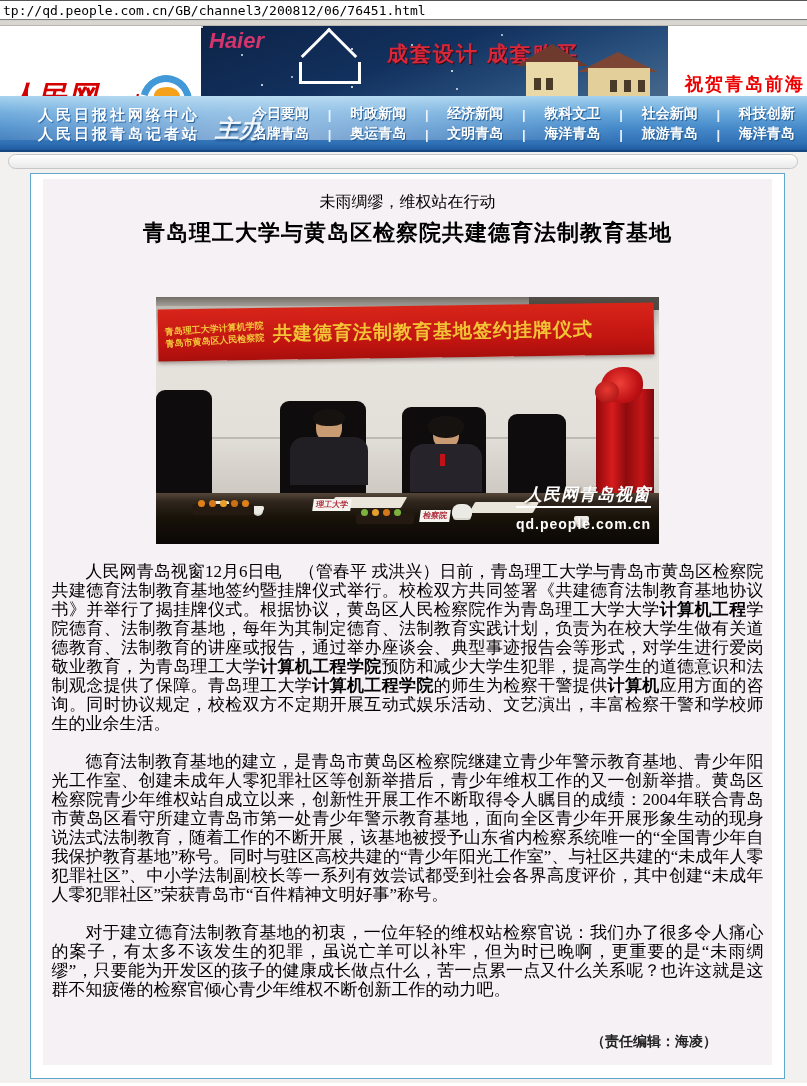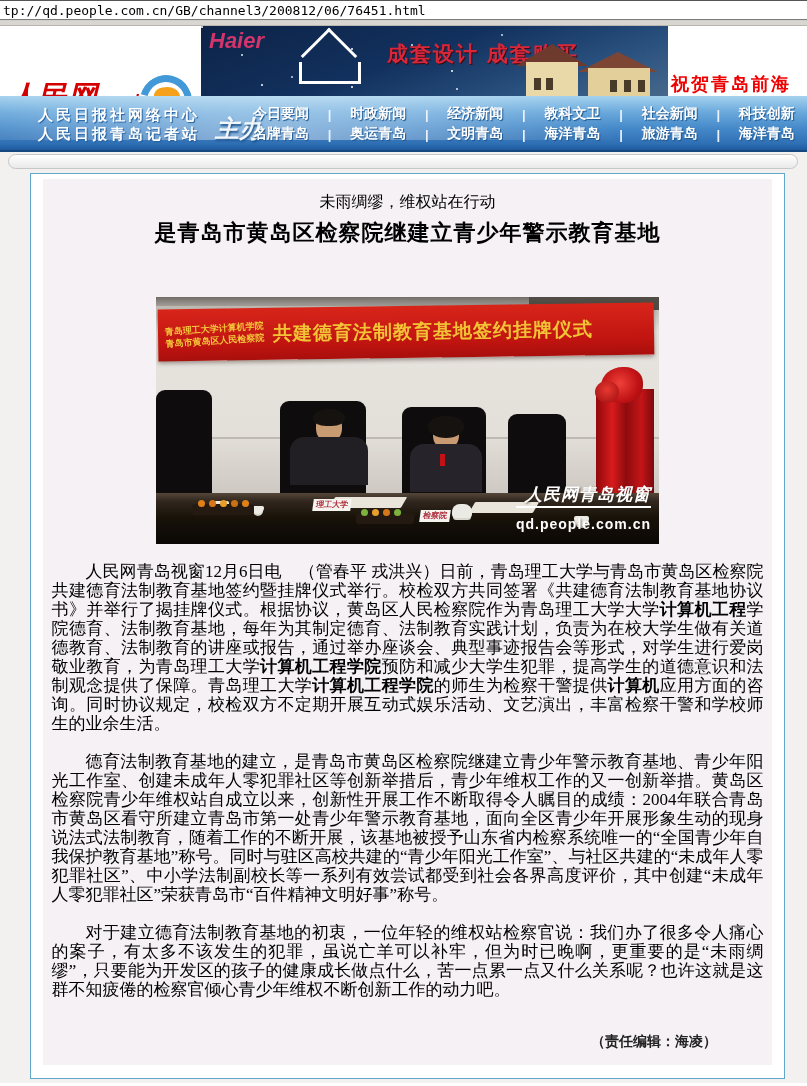--- a/index.html
+++ b/index.html
@@ -41,21 +41,21 @@
                text-shadow:1px 1px 0 #3a0a14; letter-spacing:2px; white-space:nowrap; }
   .house3d { position:absolute; right:10px; bottom:0; width:150px; height:58px; }
   .h3d-block1 { position:absolute; left:18px; bottom:0; width:52px; height:34px; background:#ead9a8; }
   .h3d-block2 { position:absolute; right:8px; bottom:0; width:62px; height:28px; background:#e3cf9a; }
   .h3d-roof1 { position:absolute; left:8px; bottom:30px; width:0; height:0;
                border-left:36px solid transparent; border-right:36px solid transparent; border-bottom:22px solid #6e3a2d; }
   .h3d-roof2 { position:absolute; right:0; bottom:24px; width:0; height:0;
                border-left:40px solid transparent; border-right:40px solid transparent; border-bottom:20px solid #7d4533; }
   .h3d-win { position:absolute; left:26px; bottom:6px; width:7px; height:12px; background:#4a3a28;
              box-shadow:12px 0 0 #4a3a28, 76px 2px 0 #4a3a28, 90px 2px 0 #4a3a28, 104px 2px 0 #4a3a28; }
-  .side-red { position:absolute; right:16px; bottom:0; font-size:18px; font-weight:bold; color:#ee0000;
+  .side-red { position:absolute; right:2px; bottom:0; font-size:18px; font-weight:bold; color:#ee0000;
               letter-spacing:2px; white-space:nowrap; }
 
   
   .nav { height:56px; position:relative; color:#fff; overflow:hidden;
          background:linear-gradient(180deg,#a5d2ee 0%, #6aa9dc 30%, #4589c9 60%, #2f6fb4 88%, #1f5a9e 100%);
          border-bottom:2px solid #16487f; }
   .nav::before { content:""; position:absolute; left:-80px; top:-46px; width:700px; height:90px;
                  background:radial-gradient(ellipse at 50% 100%, rgba(255,255,255,.45), rgba(255,255,255,0) 70%); }
   .nav-left { position:absolute; left:38px; top:9px; font-size:15px; font-weight:bold; line-height:19px;
               letter-spacing:3px; text-shadow:1px 1px 1px #23609f; }
@@ -233,21 +233,21 @@
     </div>
   </div>
 
   <div class="page-lower">
     <div class="rounded-strip"></div>
 
     <div class="main-container">
 
       <div class="article-box">
         <div class="subtitle">未雨绸缪，维权站在行动</div>
-        <div class="title">是青岛市黄岛区检察院继建立青少年警示教育基地</div>
+        <div class="title">青岛理工大学与黄岛区检察院共建德育法制教育基地</div>
 
         <div class="photo">
           <div class="ph-ceiling"></div>
           <div class="ph-corner"></div>
           <div class="ph-banner">
             <div class="ph-banner-left">
               <div>青岛理工大学计算机学院</div>
               <div>青岛市黄岛区人民检察院</div>
             </div>
             <div class="ph-banner-main">共建德育法制教育基地签约挂牌仪式</div>

